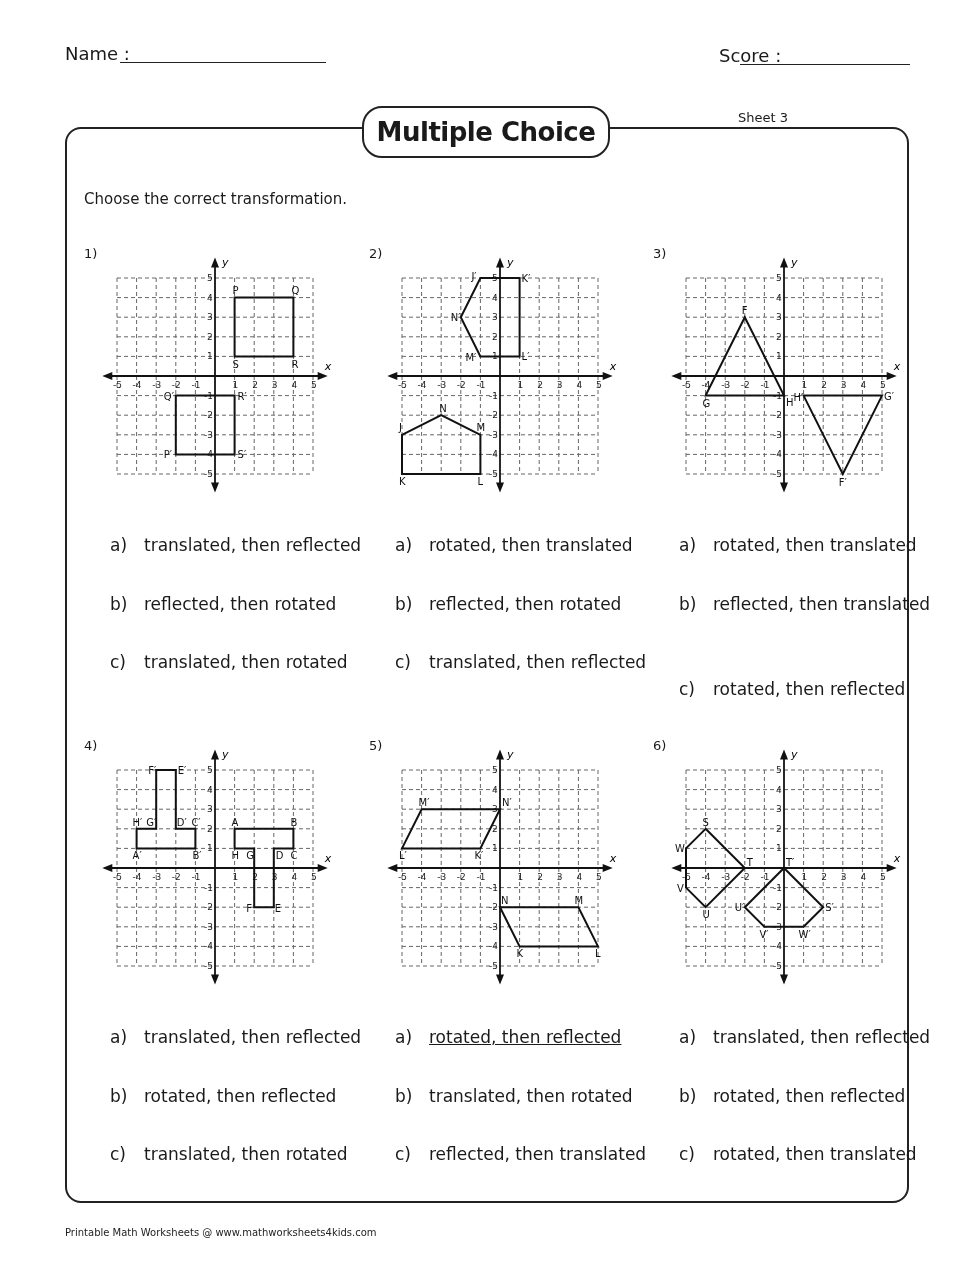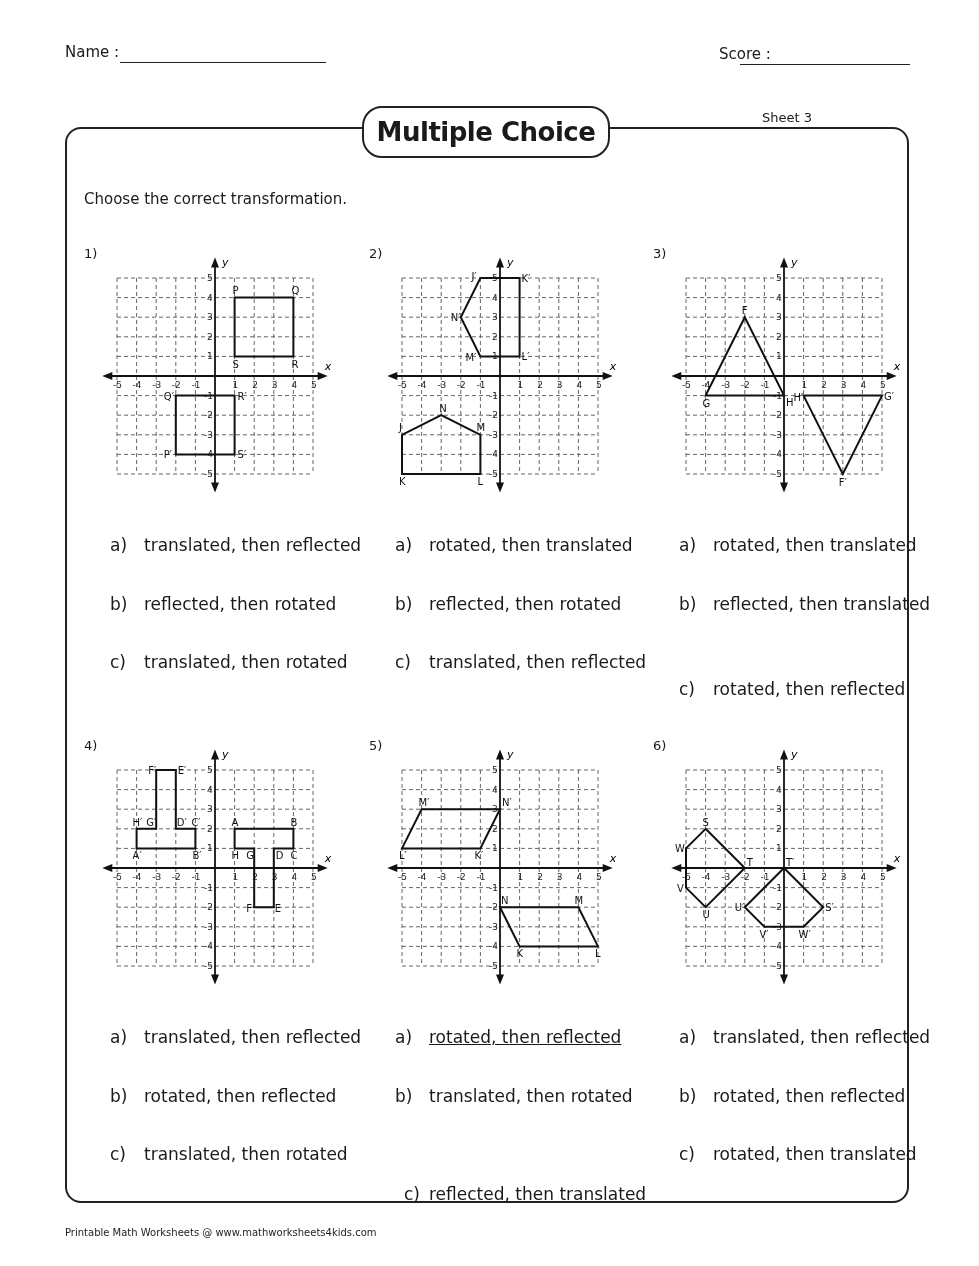--- a/index.html
+++ b/index.html
@@ -1,27 +1,27 @@
 <!DOCTYPE html>
 <html><head>
 <meta charset="utf-8">
 <style>
   html, body { margin: 0; padding: 0; background: #ffffff; }
   body { width: 979px; height: 1266px; position: relative; overflow: hidden;
          font-family: "DejaVu Sans", "Liberation Sans", sans-serif; color: #1a1a1a; }
   .abs { position: absolute; }
-  .hdr-label { font-size: 15px; }
+  .hdr-label { font-size: 18px; }
   .hdr-line { position: absolute; border-bottom: 1.4px solid #222; height: 0; }
   .frame { position: absolute; left: 65px; top: 127px; width: 844px; height: 1076px;
            border: 2px solid #222; border-radius: 16px; box-sizing: border-box; }
   .title-pill { position: absolute; left: 362px; top: 106px; width: 248px; height: 52px;
                 background: #fff; border: 2px solid #222; border-radius: 20px; box-sizing: border-box;
                 display: flex; align-items: center; justify-content: center;
                 font-family: "DejaVu Sans", sans-serif; font-weight: bold; font-size: 26px; letter-spacing: -0.5px; }
-  .sheet { position: absolute; left: 736px; top: 110px; font-size: 13px; background: #fff; padding: 0 2px; margin-left: 24px; }
+  .sheet { position: absolute; left: 736px; top: 110px; font-size: 13px; background: #fff; padding: 0 2px; }
   .instr { position: absolute; left: 84px; top: 190px; font-size: 15px; }
   .pnum { position: absolute; font-size: 13px; }
   .graph { position: absolute; width: 240px; height: 240px; }
   .choice { position: absolute; font-size: 17px; white-space: nowrap; }
   .choice .letter { display: inline-block; width: 34px; }
   .footer { position: absolute; left: 65px; top: 1227px; font-size: 10px; color: #222; }
   svg text { font-family: "DejaVu Sans", sans-serif; }
 </style>
 </head>
 <body>
@@ -419,21 +419,21 @@
           <text x="215" y="209.4">L</text>
           <text x="136.6" y="209.4">K</text>
           <text x="38.599999999999994" y="58.199999999999996">M′</text>
           <text x="122" y="58.199999999999996">N′</text>
           <text x="19" y="111.4">L′</text>
           <text x="94.4" y="111.4">K′</text>
         </g>
       </svg>
       <div class="choice" style="left: 395px; top: 1027px; text-decoration: underline;"><span class="letter">a)</span><span>rotated, then reflected</span></div>
       <div class="choice" style="left: 395px; top: 1085.5px;"><span class="letter">b)</span><span>translated, then rotated</span></div>
-      <div class="choice" style="left: 395px; top: 1184px; text-align: center;"><span class="letter">c)</span><span>reflected, then translated</span></div>
+      <div class="choice" style="left: 395px; top: 1144px;"><span class="letter">c)</span><span>reflected, then translated</span></div>
     </div>
   <div class="problem">
       <div class="pnum" style="left: 653px; top: 738px;">6)</div>
       <svg width="240" height="240" viewBox="0 0 240 240" class="graph" style="left: 664px; top: 748px;">
         <g stroke="#666" stroke-width="1" stroke-dasharray="4 3" fill="none">
           <line x1="22" y1="22" x2="22" y2="218"></line>
           <line x1="22" y1="218" x2="218" y2="218"></line>
           <line x1="41.599999999999994" y1="22" x2="41.599999999999994" y2="218"></line>
           <line x1="22" y1="198.4" x2="218" y2="198.4"></line>
           <line x1="61.199999999999996" y1="22" x2="61.199999999999996" y2="218"></line>

